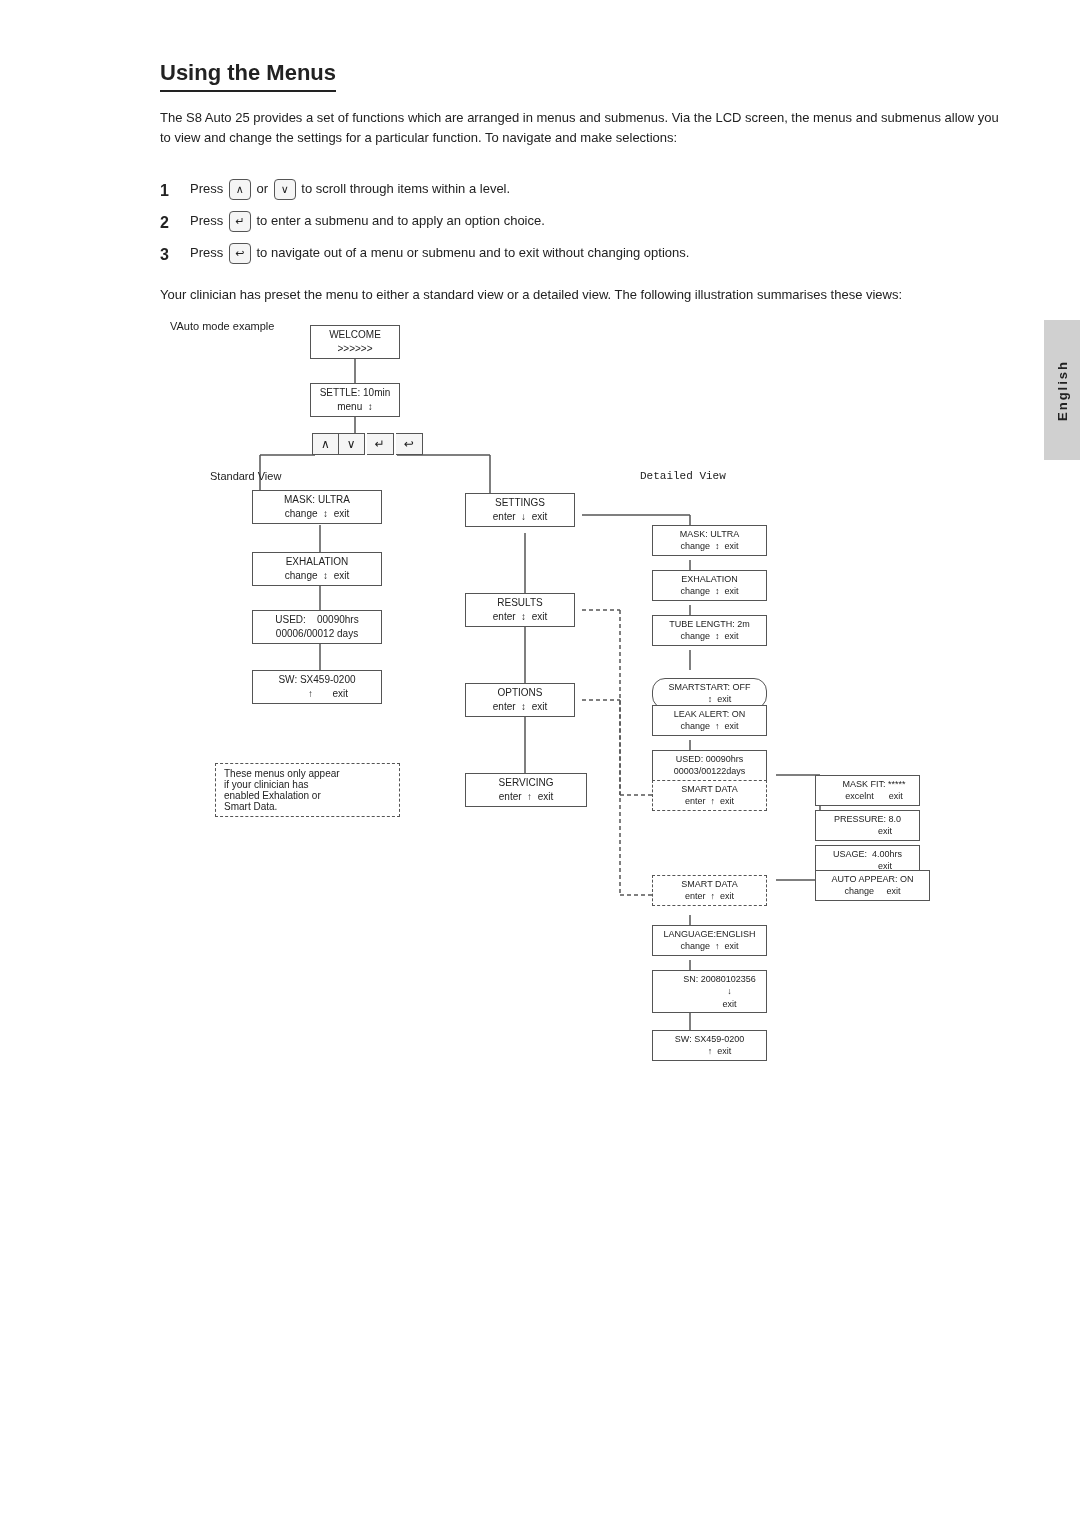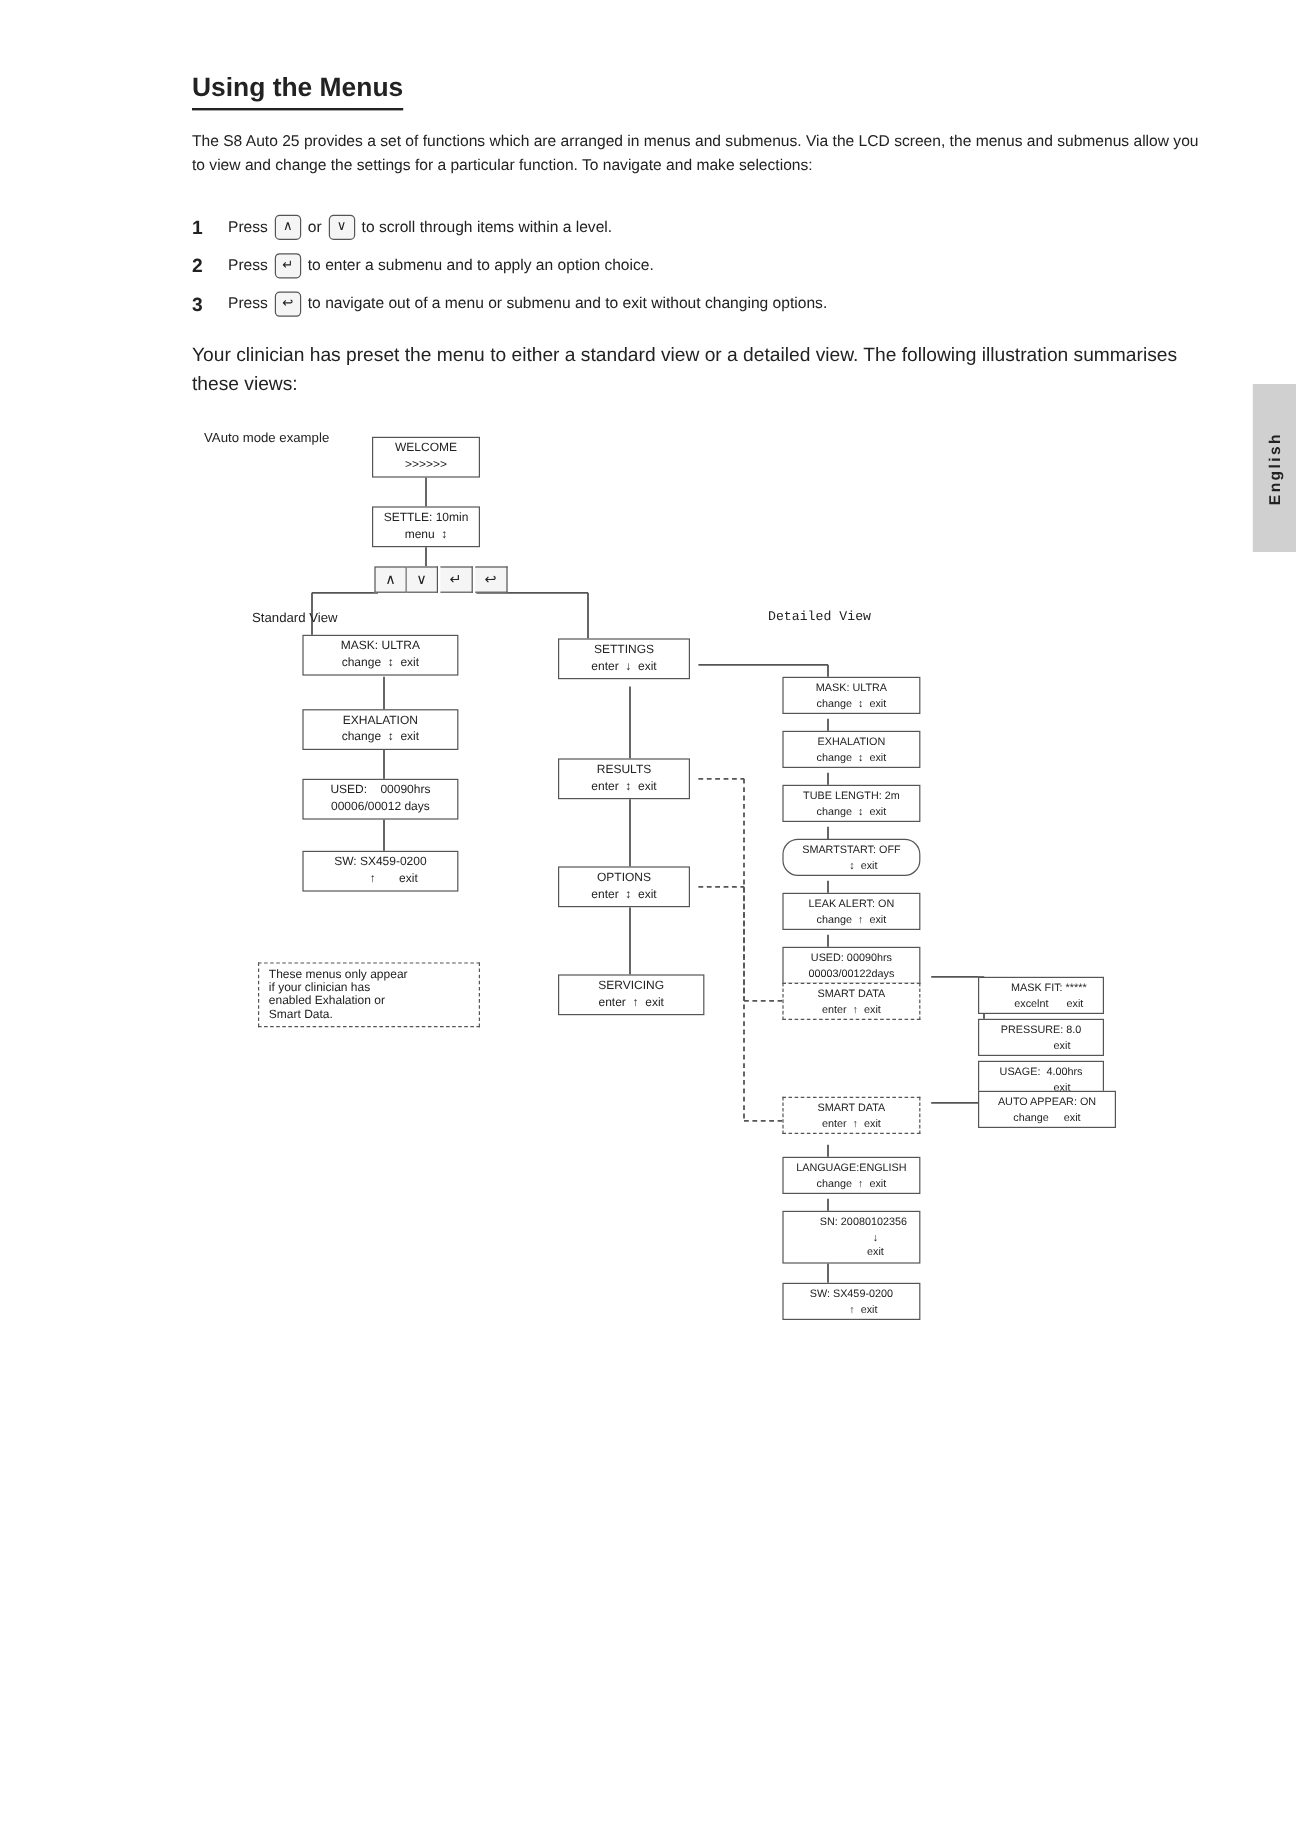--- a/index.html
+++ b/index.html
@@ -78,30 +78,30 @@
       font-size: 11px;
       margin: 0 2px;
       background: #f5f5f5;
       vertical-align: middle;
       min-width: 22px;
       min-height: 18px;
     }
     .view-text {
       margin-bottom: 10px;
       line-height: 1.5;
-      font-size: 16px;
+      font-size: 13px;
       margin-top: 12px;
     }
 
     
     .diagram-area {
       position: relative;
       width: 860px;
       height: 820px;
-      margin-top: 21px;
+      margin-top: 10px;
     }
 
     .menu-box {
       position: absolute;
       border: 1.5px solid #555;
       background: #fff;
       font-size: 10px;
       line-height: 1.4;
       padding: 2px 5px;
       text-align: center;
@@ -318,21 +318,21 @@
 
     <div class="menu-box small" style="left:492px; top:210px; width:115px;">
       <span>MASK: ULTRA<br>change &nbsp;↕&nbsp; exit</span>
     </div>
     <div class="menu-box small" style="left:492px; top:255px; width:115px;">
       <span>EXHALATION<br>change &nbsp;↕&nbsp; exit</span>
     </div>
     <div class="menu-box small" style="left:492px; top:300px; width:115px;">
       <span>TUBE LENGTH: 2m<br>change &nbsp;↕&nbsp; exit</span>
     </div>
-    <div class="menu-box small" style="left:492px; top:345px; width:115px;border-radius:13px;">
+    <div class="menu-box small" style="left:492px; top:363px; width:115px;border-radius:13px;">
       <span>SMARTSTART: OFF<br>&nbsp;&nbsp;&nbsp;&nbsp;&nbsp;&nbsp;&nbsp;&nbsp;↕&nbsp; exit</span>
     </div>
     <div class="menu-box small" style="left:492px; top:390px; width:115px;">
       <span>LEAK ALERT: ON<br>change &nbsp;↑&nbsp; exit</span>
     </div>
     <div class="menu-box small" style="left:492px; top:435px; width:115px;">
       <span>USED: 00090hrs<br>00003/00122days</span>
     </div>
 
     <div class="menu-box small" style="left:492px; top:465px; width:115px; border-style:dashed;">

